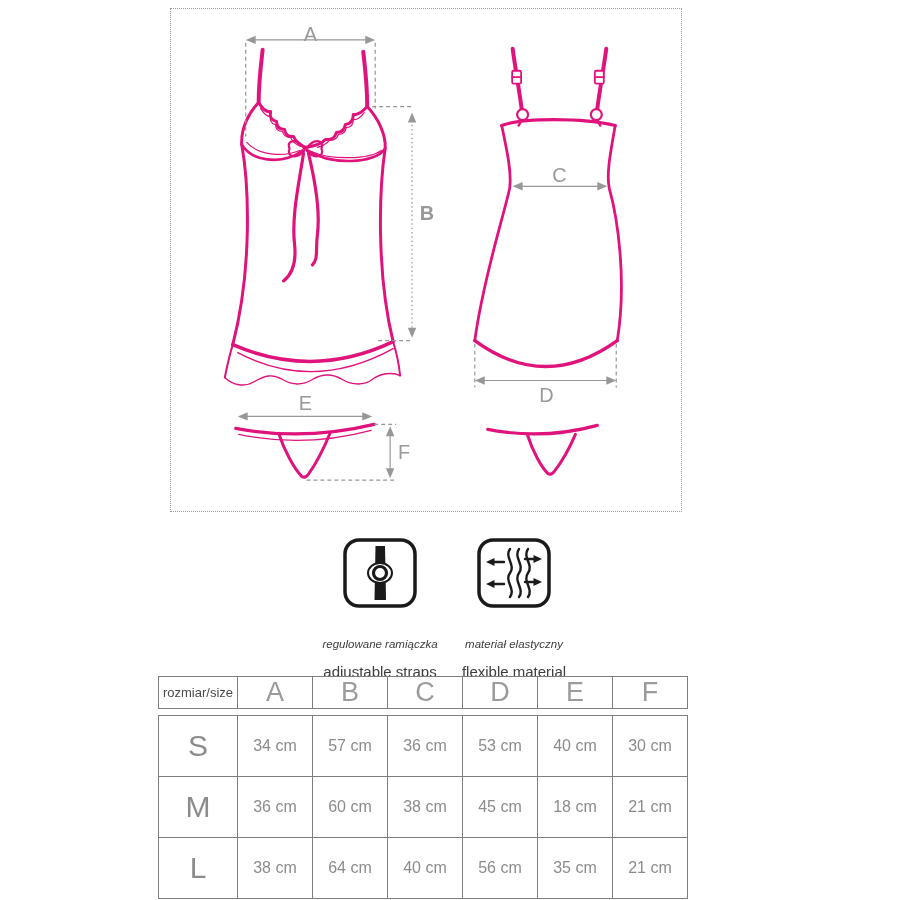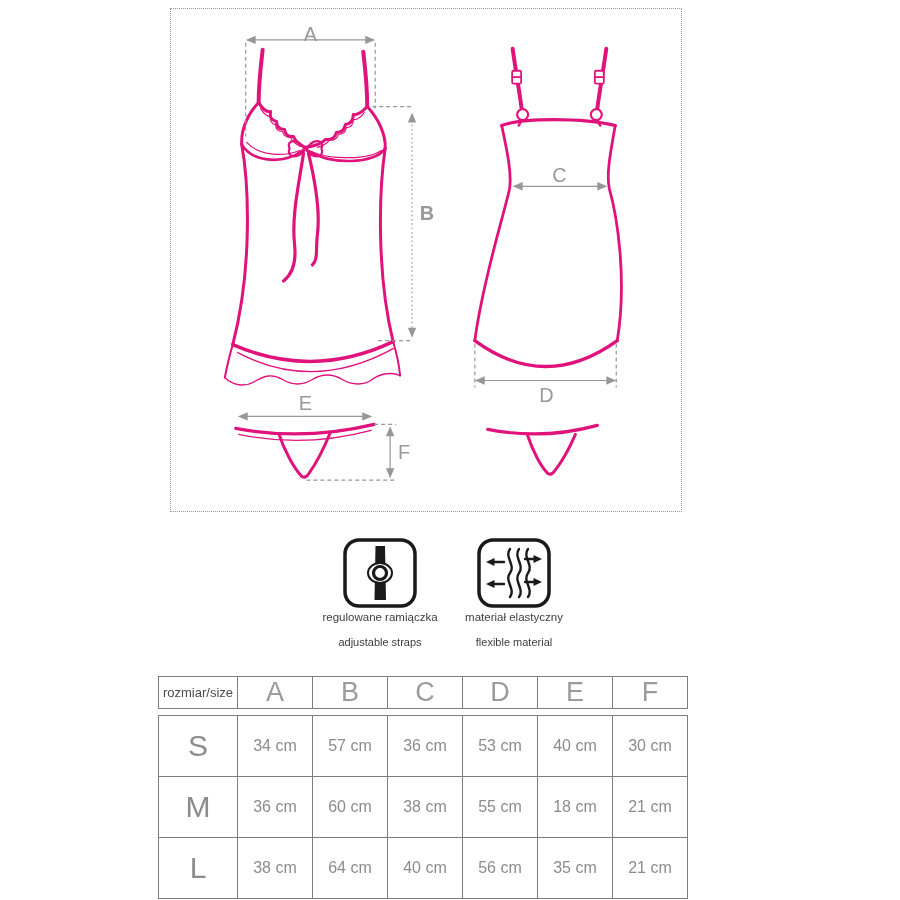--- a/index.html
+++ b/index.html
@@ -12,22 +12,22 @@
     border:1px dotted #9a9a9a; box-sizing:border-box;
   }
   .diagram-box svg { display:block; width:100%; height:100%; }
 
   .feature {
     position:absolute; top:538px; width:150px; text-align:center;
   }
   #feature-0 { left:305px; }
   #feature-1 { left:439px; }
   .icon-wrap { width:74px; height:70px; margin:0 auto; }
-  .cap-pl { margin-top:3px; font-size:11.5px; color:#3d3d3d; }
-  .cap-en { margin-top:13px; font-size:11px; color:#3d3d3d; }
+  .cap-pl { margin-top:30px; font-size:11.5px; color:#3d3d3d;font-style:italic; }
+  .cap-en { margin-top:13px; font-size:15px; color:#3d3d3d; }
 
   .size-table-wrap { position:absolute; left:158px; top:676px; }
   table { border-collapse:collapse; table-layout:fixed; }
   td {
     border:1px solid #7e7e7e; text-align:center; vertical-align:middle;
     padding:0; background:#ffffff;
   }
   .header-table { margin-bottom:6px; }
   .header-table td { height:29px; }
   .hdr-corner { width:78px; font-size:13px; color:#4b4b4b; }
@@ -221,21 +221,21 @@
       <td class="val-cell">36 cm</td>
       <td class="val-cell">53 cm</td>
       <td class="val-cell">40 cm</td>
       <td class="val-cell">30 cm</td>
     </tr>
     <tr>
       <td class="size-cell">M</td>
       <td class="val-cell">36 cm</td>
       <td class="val-cell">60 cm</td>
       <td class="val-cell">38 cm</td>
-      <td class="val-cell">55 cm</td>
+      <td class="val-cell">45 cm</td>
       <td class="val-cell">18 cm</td>
       <td class="val-cell">21 cm</td>
     </tr>
     <tr>
       <td class="size-cell">L</td>
       <td class="val-cell">38 cm</td>
       <td class="val-cell">64 cm</td>
       <td class="val-cell">40 cm</td>
       <td class="val-cell">56 cm</td>
       <td class="val-cell">35 cm</td>

